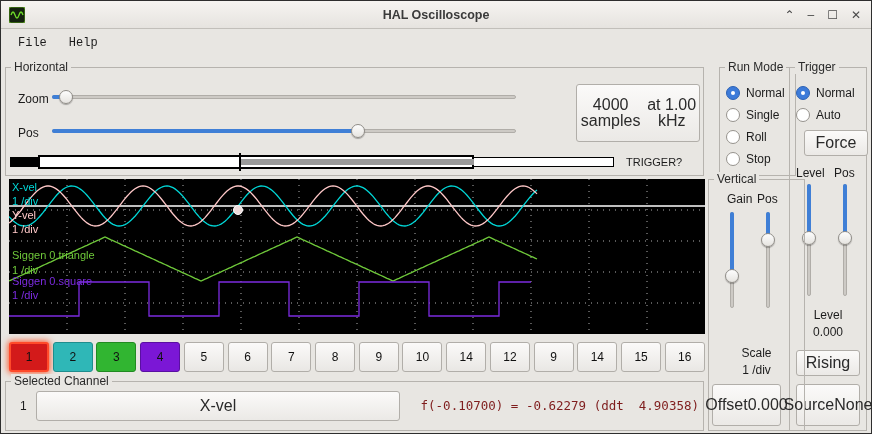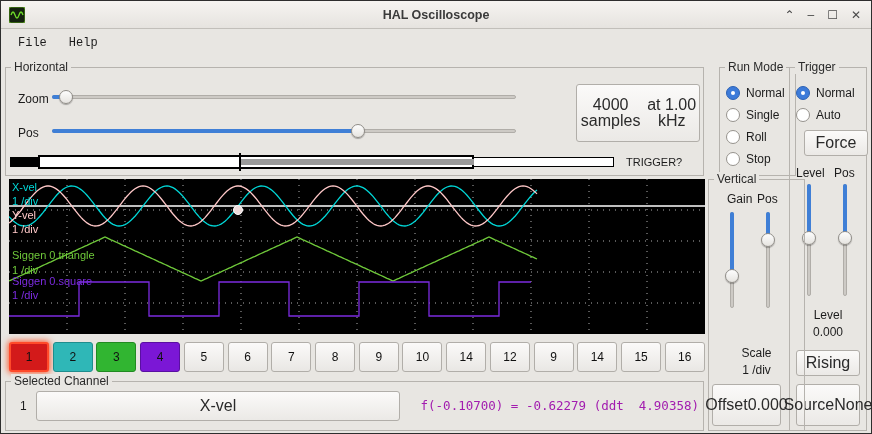--- a/index.html
+++ b/index.html
@@ -56,21 +56,21 @@
   
   .scope{position:absolute;left:8px;top:178px;width:696px;height:155px;background:#000;}
   .scope svg{position:absolute;left:0;top:0;}
   .scope-label{position:absolute;left:3px;font-size:11px;line-height:12px;white-space:pre;}
 
   
   .ch-row{position:absolute;left:8px;top:341px;width:696px;height:30px;display:flex;justify-content:space-between;}
   .ch-btn{width:40px;height:30px;border-radius:3px;border:1px solid #b1aea9;background:linear-gradient(#fbfaf9,#e9e7e4);font-family:inherit;font-size:12px;color:#111;}
   .ch-btn.sel{border:2px solid #ff5a3c;box-shadow:0 0 6px 1px rgba(255,60,10,.85);}
 
-  .readout{font-family:"DejaVu Sans Mono",monospace;font-size:12.5px;white-space:pre;color:#a21caf;}
+  .readout{font-family:"DejaVu Sans Mono",monospace;font-size:12.5px;white-space:pre;color:#7f1d1d;}
 </style>
 </head>
 <body>
 
 <div class="window">
 
   <div class="titlebar">
     <svg class="titlebar-icon" viewBox="0 0 16 16">
       <rect width="16" height="16" rx="2" fill="#14210f" stroke="#57a117"></rect>
       <path d="M2 8 Q4 2 6 8 T10 8 T14 8" stroke="#6fdd2a" fill="none" stroke-width="1.3"></path>

